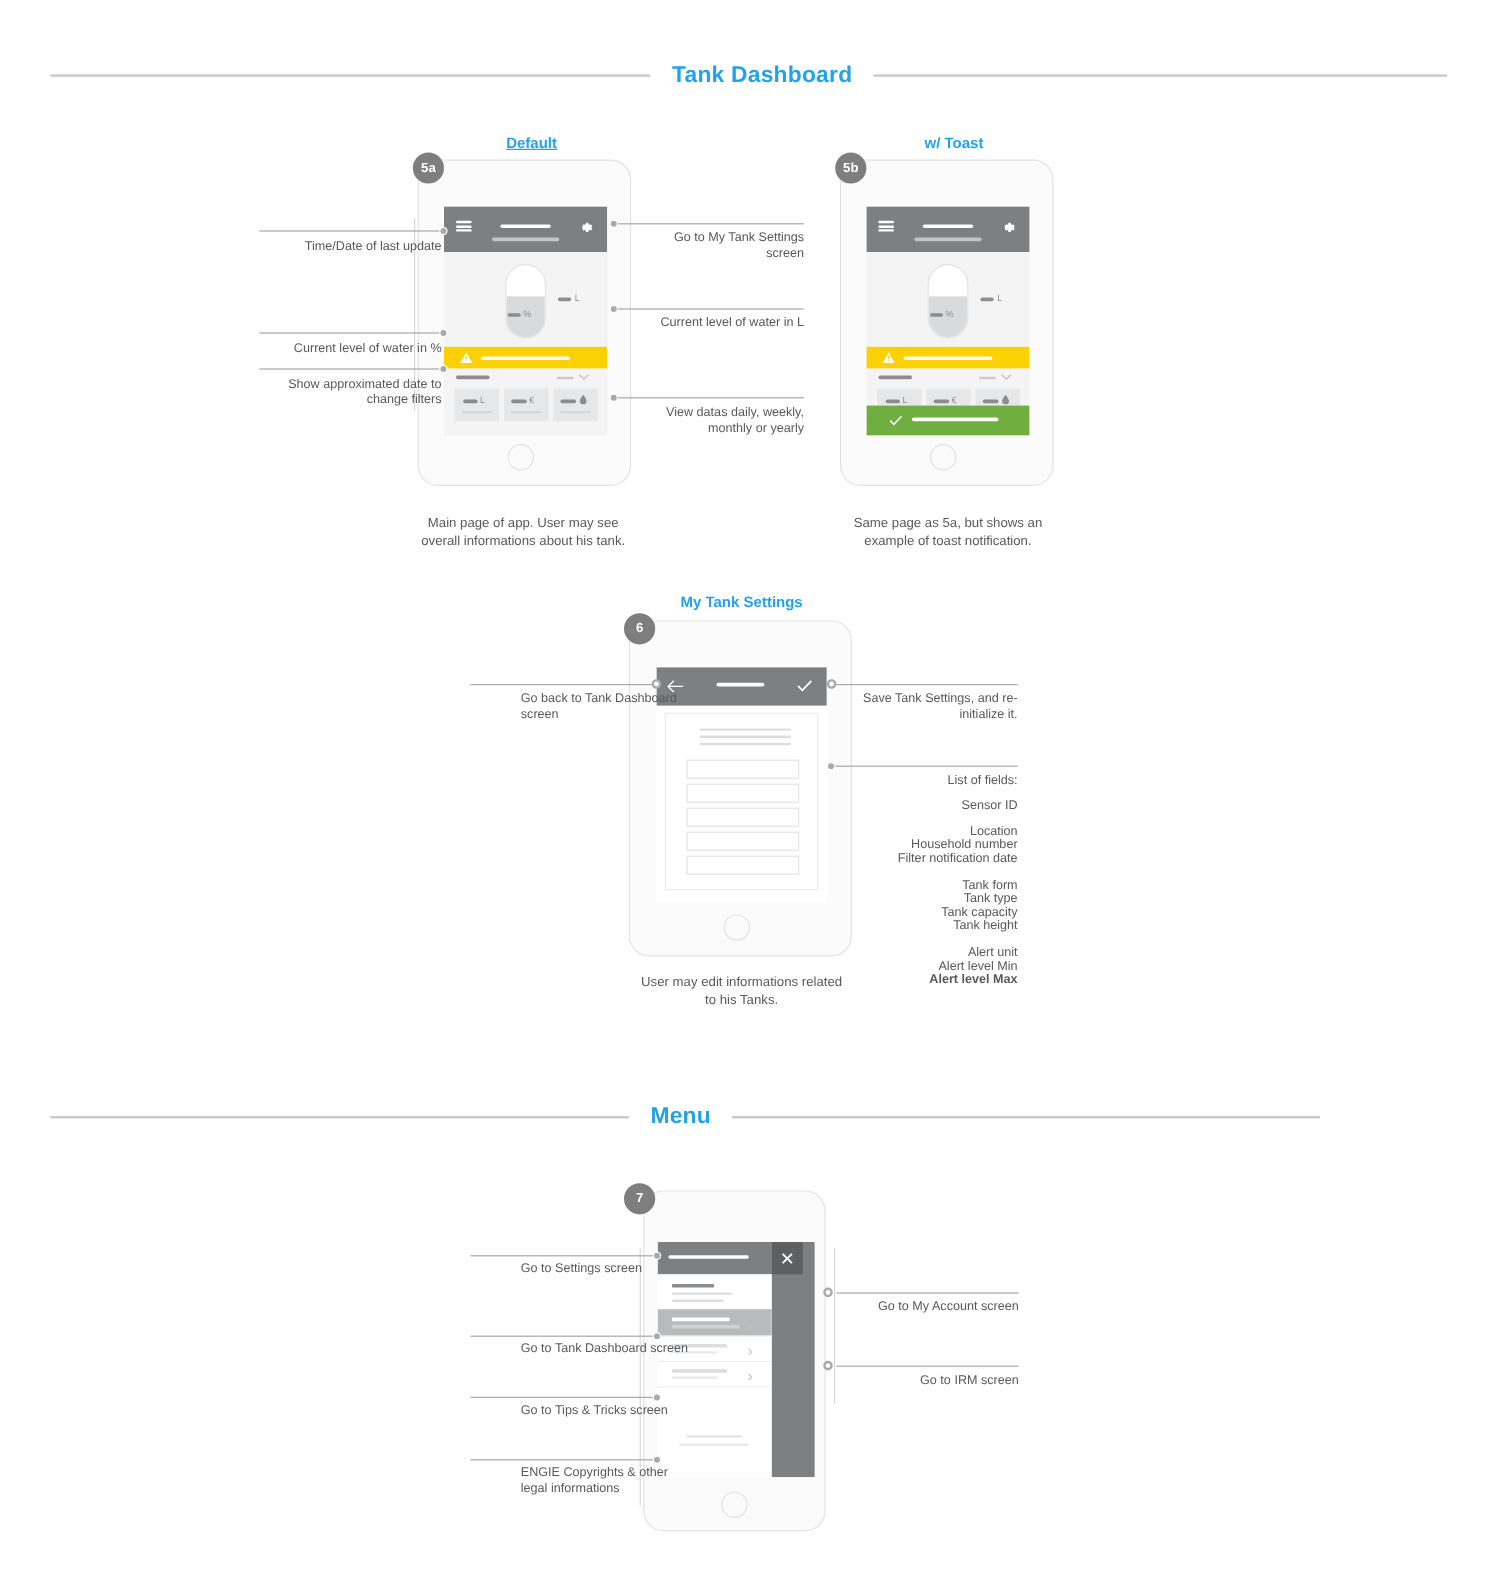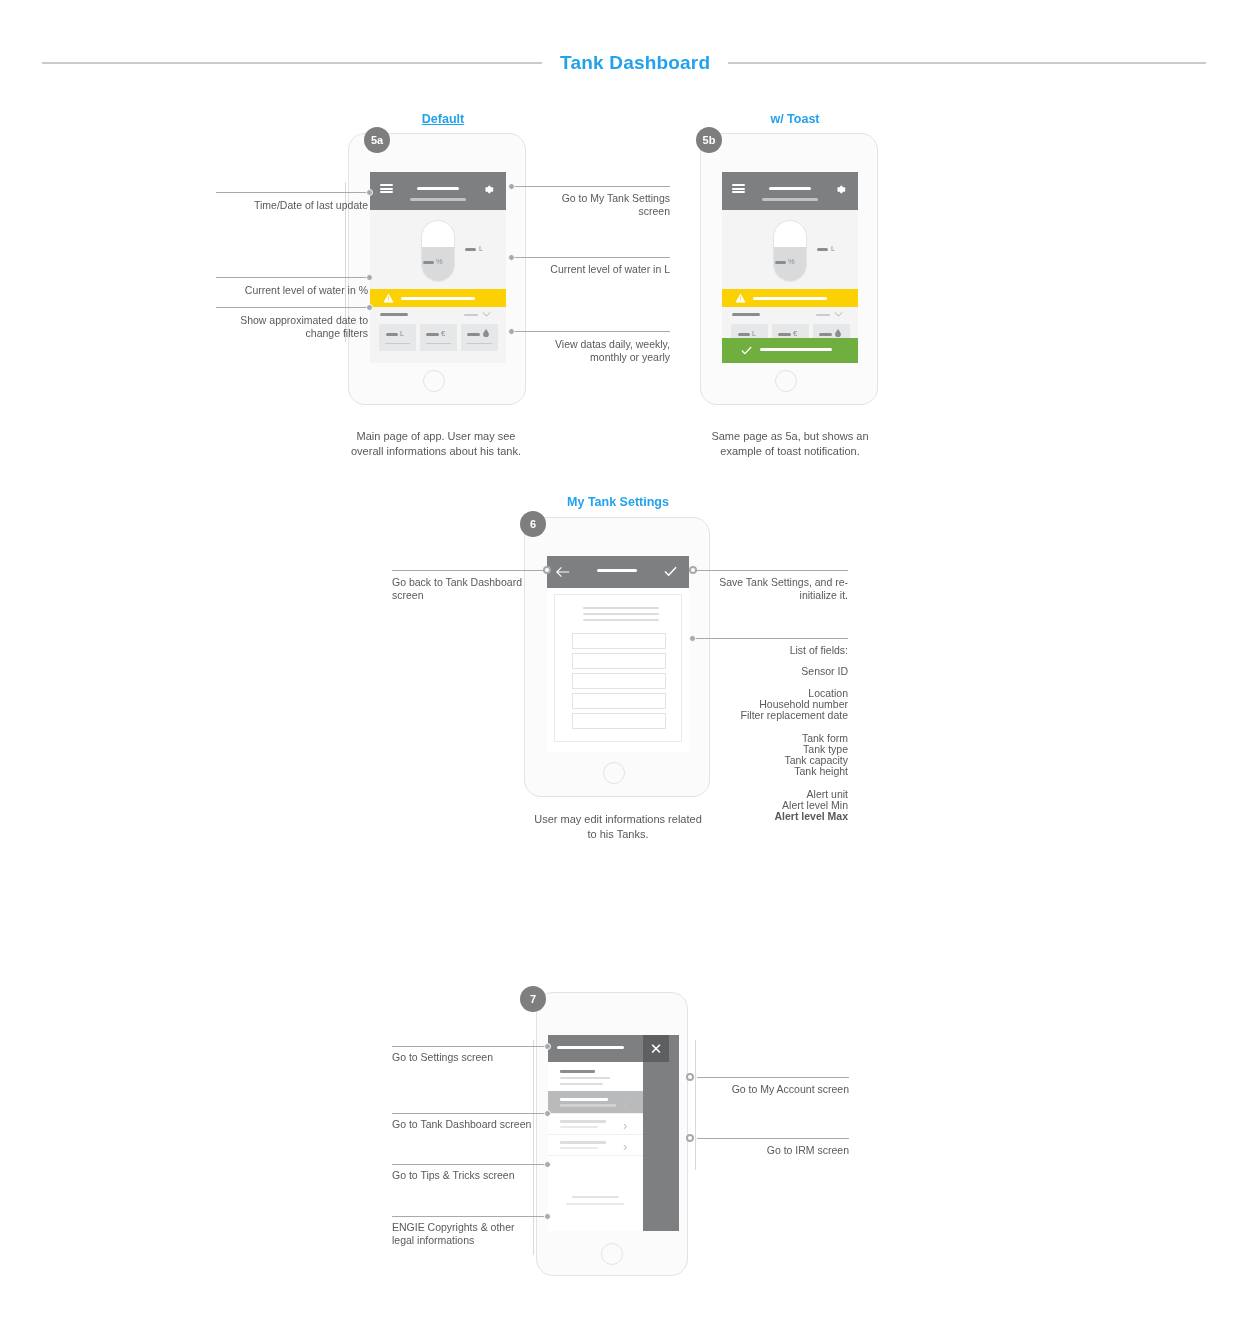--- a/index.html
+++ b/index.html
@@ -80,21 +80,21 @@
 
   
   .anno-line { position: absolute; height: 1.2px; background: #a7a9ac; }
   .anno-dot { position: absolute; width: 7px; height: 7px; border-radius: 50%;
               background: #a7a9ac; border: 1.5px solid #ffffff; }
   .anno-dot.open { background: #ffffff; border: 2px solid #a7a9ac;
                    width: 8px; height: 8px; }
   .anno-text { position: absolute; font-size: 10.5px; line-height: 1.28;
                color: #58595b; }
   .anno-text.r { text-align: right; }
-  .anno-text.l { text-align: left; }
+  .anno-text.l { text-align: left; margin-left: 42px; }
   .anno-vert { position: absolute; width: 1.2px; background: #d7d8d9; }
 
   
   .caption { position: absolute; font-size: 11px; line-height: 1.32;
              text-align: center; color: #58595b; }
 </style>
 </head>
 <body>
 
 <div class="page">
@@ -102,21 +102,21 @@
   <div class="section-head" style="top:52px;">
     <div class="rule" style="width:500px; margin-left:42px;"></div>
     <div class="section-title">Tank Dashboard</div>
     <div class="rule" style="width:478px;"></div>
   </div>
 
   <div class="sub-title" style="left:383px; top:112px; width:120px;text-decoration:underline;">Default</div>
 
   <div class="sub-title" style="left:735px; top:112px; width:120px;">w/ Toast</div>
 
-  <div class="badge" style="left:364px; top:127px; width:26px; height:26px;text-align:center;">5a</div>
+  <div class="badge" style="left:344px; top:127px; width:26px; height:26px;text-align:center;">5a</div>
 
   <div class="phone" style="left:348px; top:133px; width:178px; height:272px;">
     <div class="screen" style="left:21px; top:38px; width:136px; height:191px;">
 
       <div class="appbar" style="height:38px;">
         <div class="hamburger" style="left:10px; top:12px; width:13px; height:9px;">
             <i></i>
             <i></i>
             <i></i>
           </div>
@@ -326,31 +326,36 @@
 initialize it.</div>
 
   <div class="anno-line" style="left:693px; top:638px; width:155px;"></div>
   <div class="anno-dot" style="left:689px; top:635px;"></div>
   <div class="anno-text r" style="left:678px; top:644px; width:170px;">List of fields:</div>
 
   <div class="anno-text r" style="left:678px; top:665px; width:170px;">Sensor ID</div>
 
   <div class="anno-text r" style="left:678px; top:687px; width:170px;">Location</div>
   <div class="anno-text r" style="left:678px; top:698px; width:170px;">Household number</div>
-  <div class="anno-text r" style="left:678px; top:709px; width:170px;">Filter replacement date</div>
+  <div class="anno-text r" style="left:678px; top:709px; width:170px;">Filter notification date</div>
 
   <div class="anno-text r" style="left:678px; top:732px; width:170px;">Tank form</div>
   <div class="anno-text r" style="left:678px; top:743px; width:170px;">Tank type</div>
   <div class="anno-text r" style="left:678px; top:754px; width:170px;">Tank capacity</div>
   <div class="anno-text r" style="left:678px; top:765px; width:170px;">Tank height</div>
 
   <div class="anno-text r" style="left:678px; top:788px; width:170px;">Alert unit</div>
   <div class="anno-text r" style="left:678px; top:799px; width:170px;">Alert level Min</div>
   <div class="anno-text r" style="left:678px; top:810px; width:170px;font-weight:bold;">Alert level Max</div>
 
+  <div class="section-head" style="top:920px;">
+    <div class="rule" style="width:482px; margin-left:42px;"></div>
+    <div class="section-title">Menu</div>
+    <div class="rule" style="width:490px;"></div>
+  </div>
 
   <div class="badge" style="left:520px; top:986px; width:26px; height:26px;">7</div>
 
   <div class="phone" style="left:536px; top:992px; width:152px; height:284px;">
     <div class="screen" style="left:11px; top:42px; width:131px; height:196px; background:#ffffff;">
 
       <div class="drawer-dim" style="left:95px; top:0; width:36px; height:196px;"></div>
 
       <div class="appbar" style="width:95px; height:27px;">
         <div class="bar-line" style="left:9px; top:11px; width:67px; height:3.4px;"></div>

